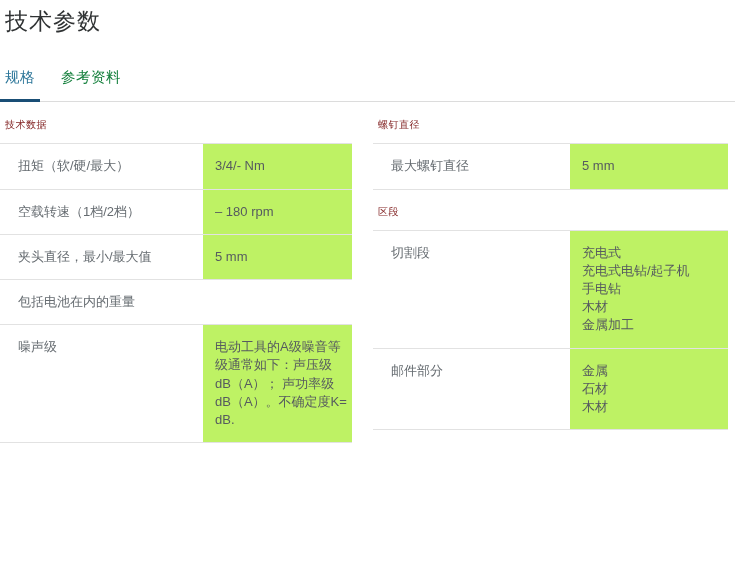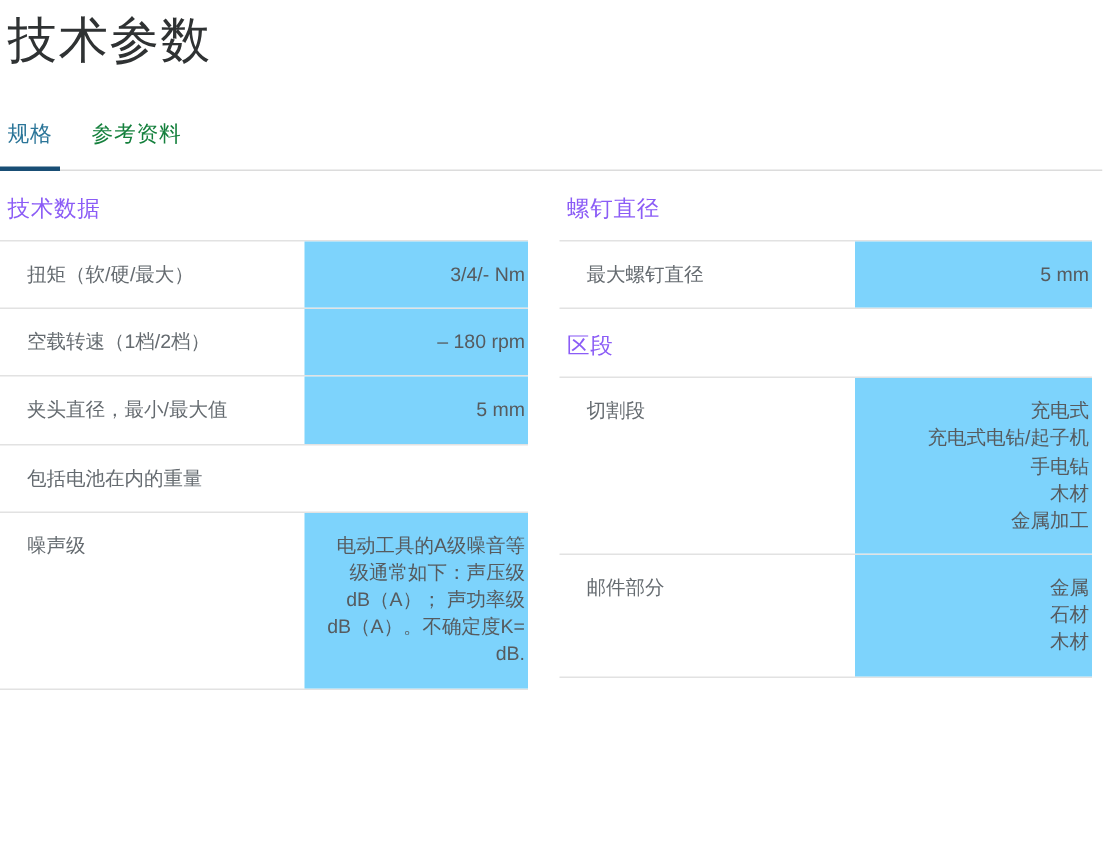--- a/index.html
+++ b/index.html
@@ -8,21 +8,21 @@
     background: #ffffff;
     font-family: "Liberation Sans", "DejaVu Sans", sans-serif;
     color: #333;
     overflow: hidden;
   }
   .page { width: 735px; }
 
   
   .page-title {
     margin: 8px 0 0 5px;
-    font-size: 33px;
+    font-size: 23px;
     font-weight: 400;
     color: #2f3233;
     letter-spacing: 1px;
     line-height: 1.15;
   }
 
   
   .tab-bar {
     margin-top: 34px;
     border-bottom: 1px solid #dcdcdc;
@@ -56,22 +56,22 @@
     display: flex;
     margin-top: 16px;
   }
   .col { display: block; }
   .col-left  { width: 352px; }
   .col-right { width: 355px; margin-left: 21px; }
 
   .spec-section + .spec-section { margin-top: 15px; }
 
   .section-heading {
-    font-size: 15px;
-    color: #8b5cf6;
+    font-size: 10px;
+    color: #7f1d1d;
     margin: 0 0 11px 5px;
     letter-spacing: 0.5px;
   }
 
   .spec-table { width: 100%; }
   .spec-row {
     display: flex;
     align-items: stretch;
     border-top: 1px solid #e2e2e2;
   }
@@ -83,25 +83,24 @@
     padding: 13px 24px 13px 18px;
   }
   .cell.label {
     color: #656b70;
     flex: 0 0 auto;
   }
   .col-left  .cell.label { width: 203px; }
   .col-right .cell.label { width: 197px; }
   .cell.value {
     flex: 1 1 auto;
-    background: #7dd3fc;
+    background: #bef264;
     color: #565b5f;
     padding: 13px 2px 13px 12px;
     white-space: pre-line;
-    text-align: right;
   }
 </style>
 </head>
 <body>
 
 <div class="page">
 
   <h1 class="page-title">技术参数</h1>
 
   <div class="tab-bar">

